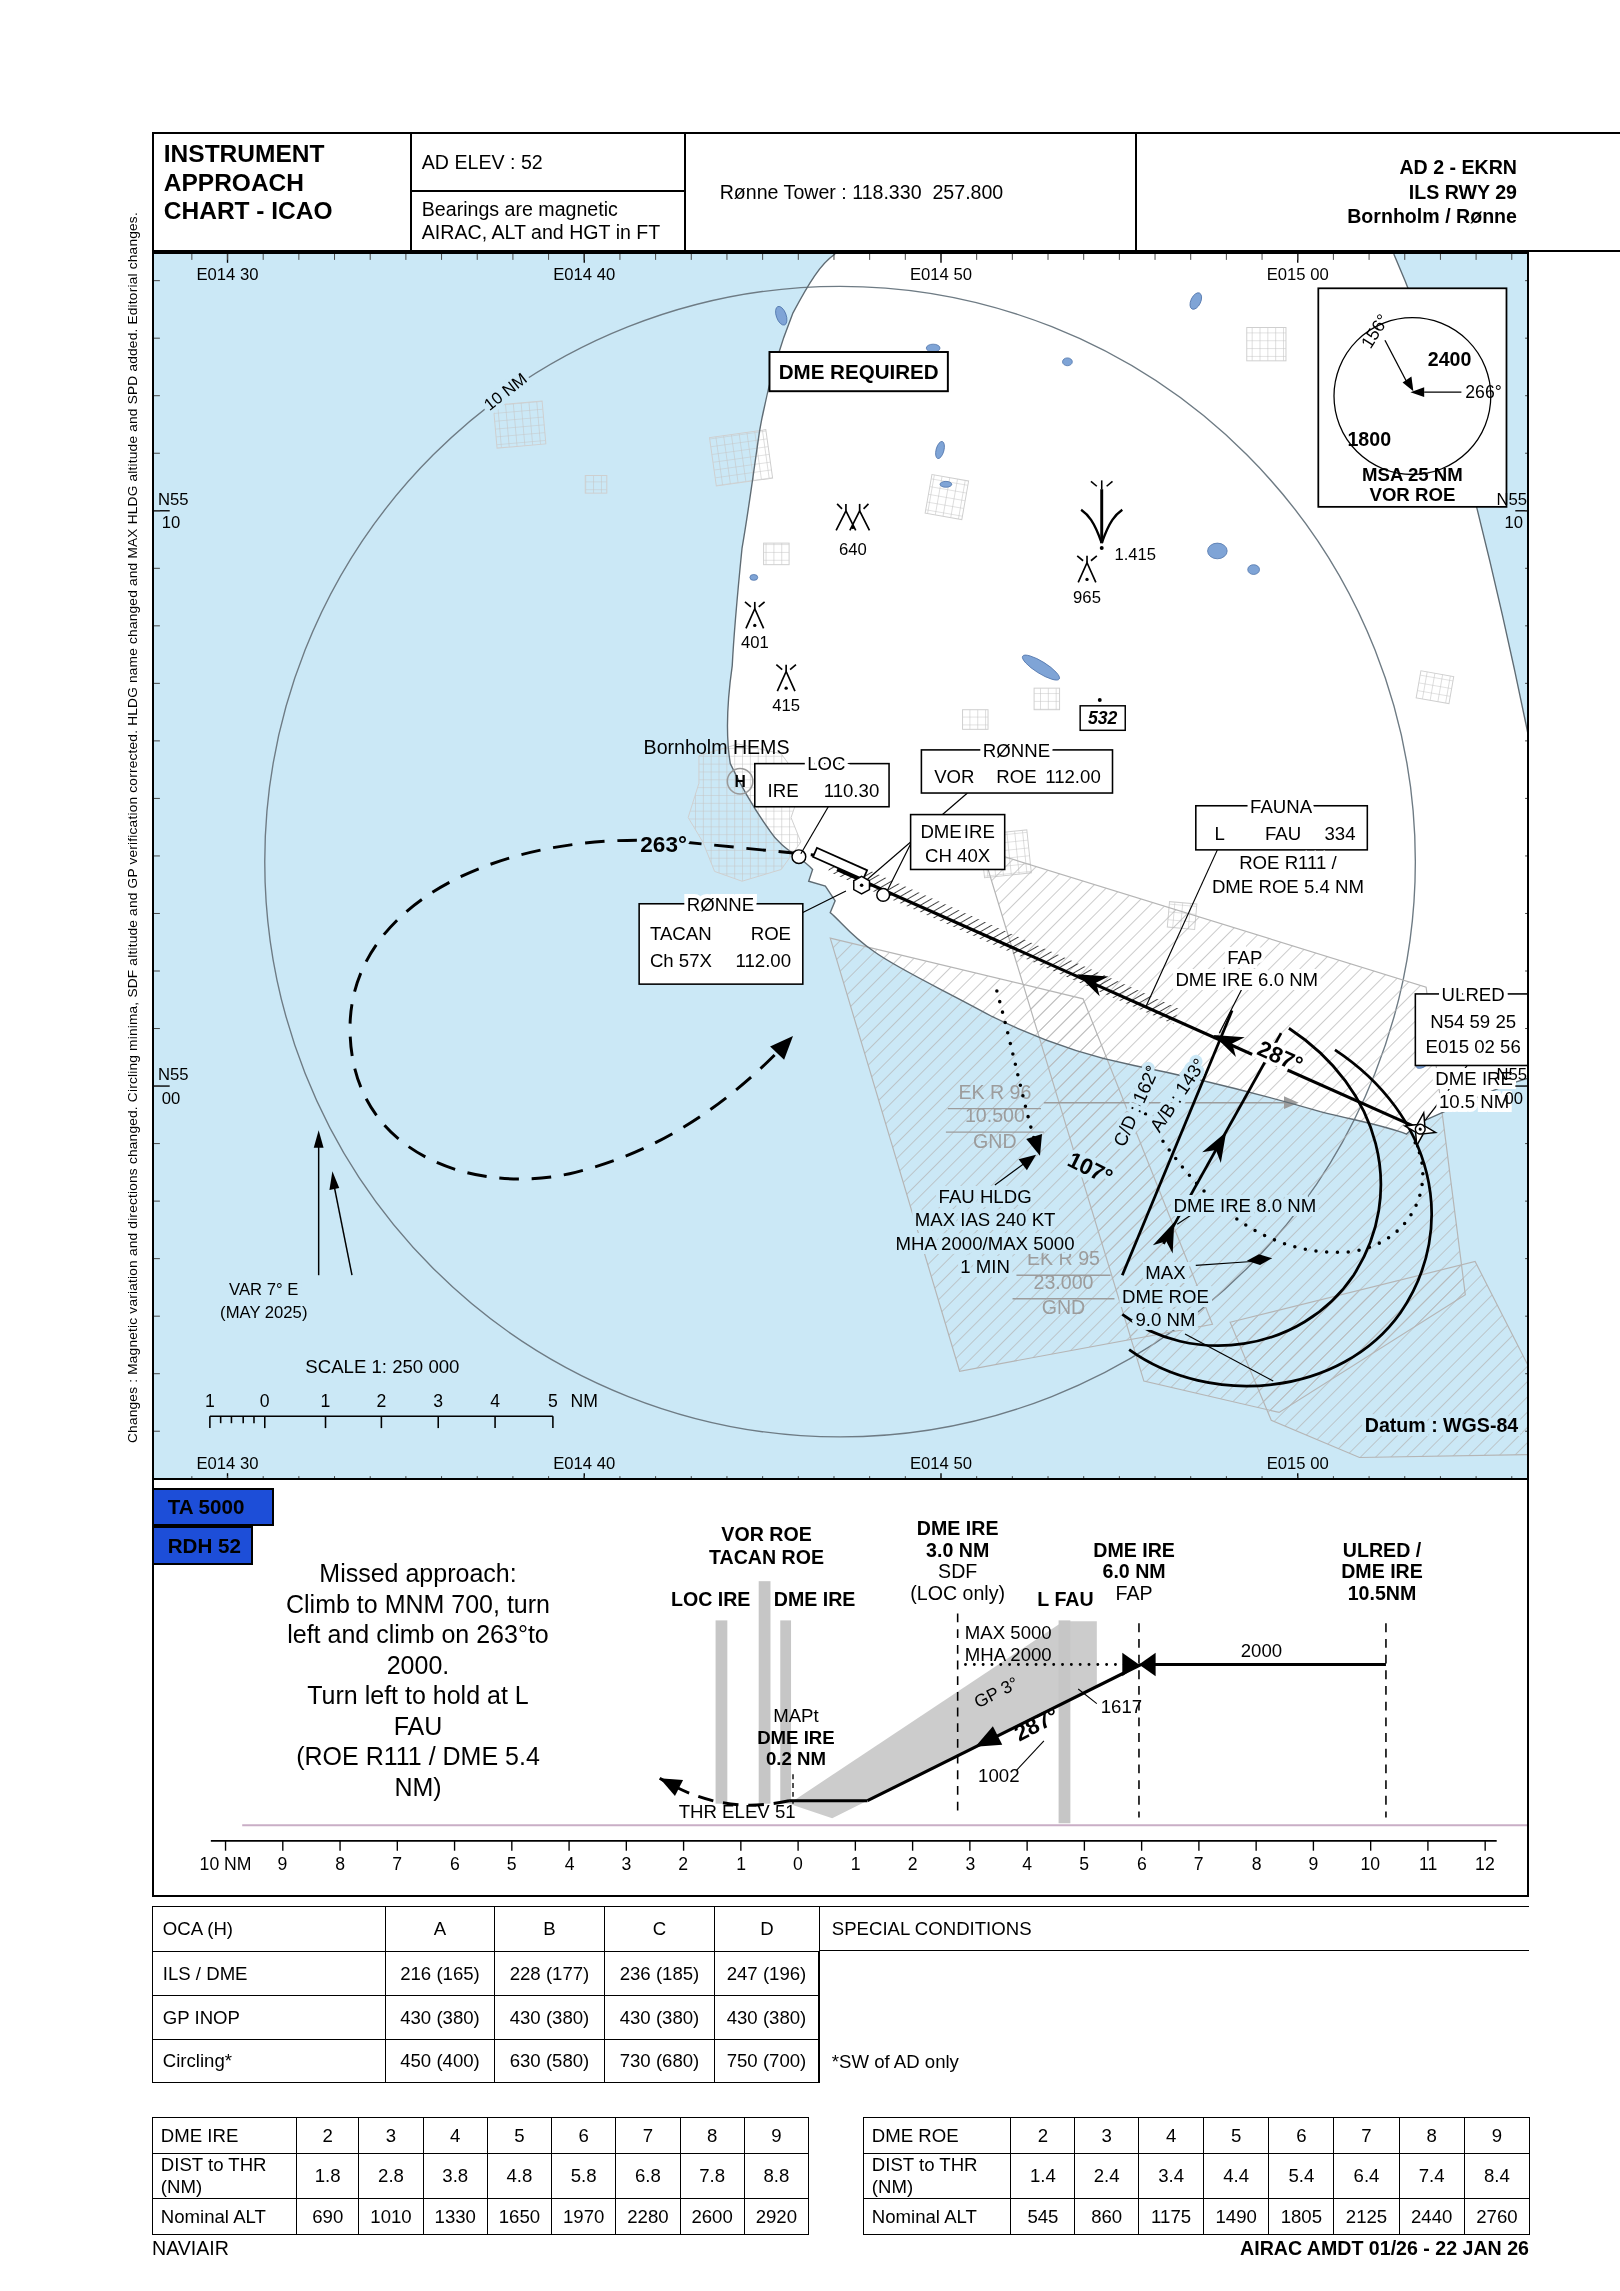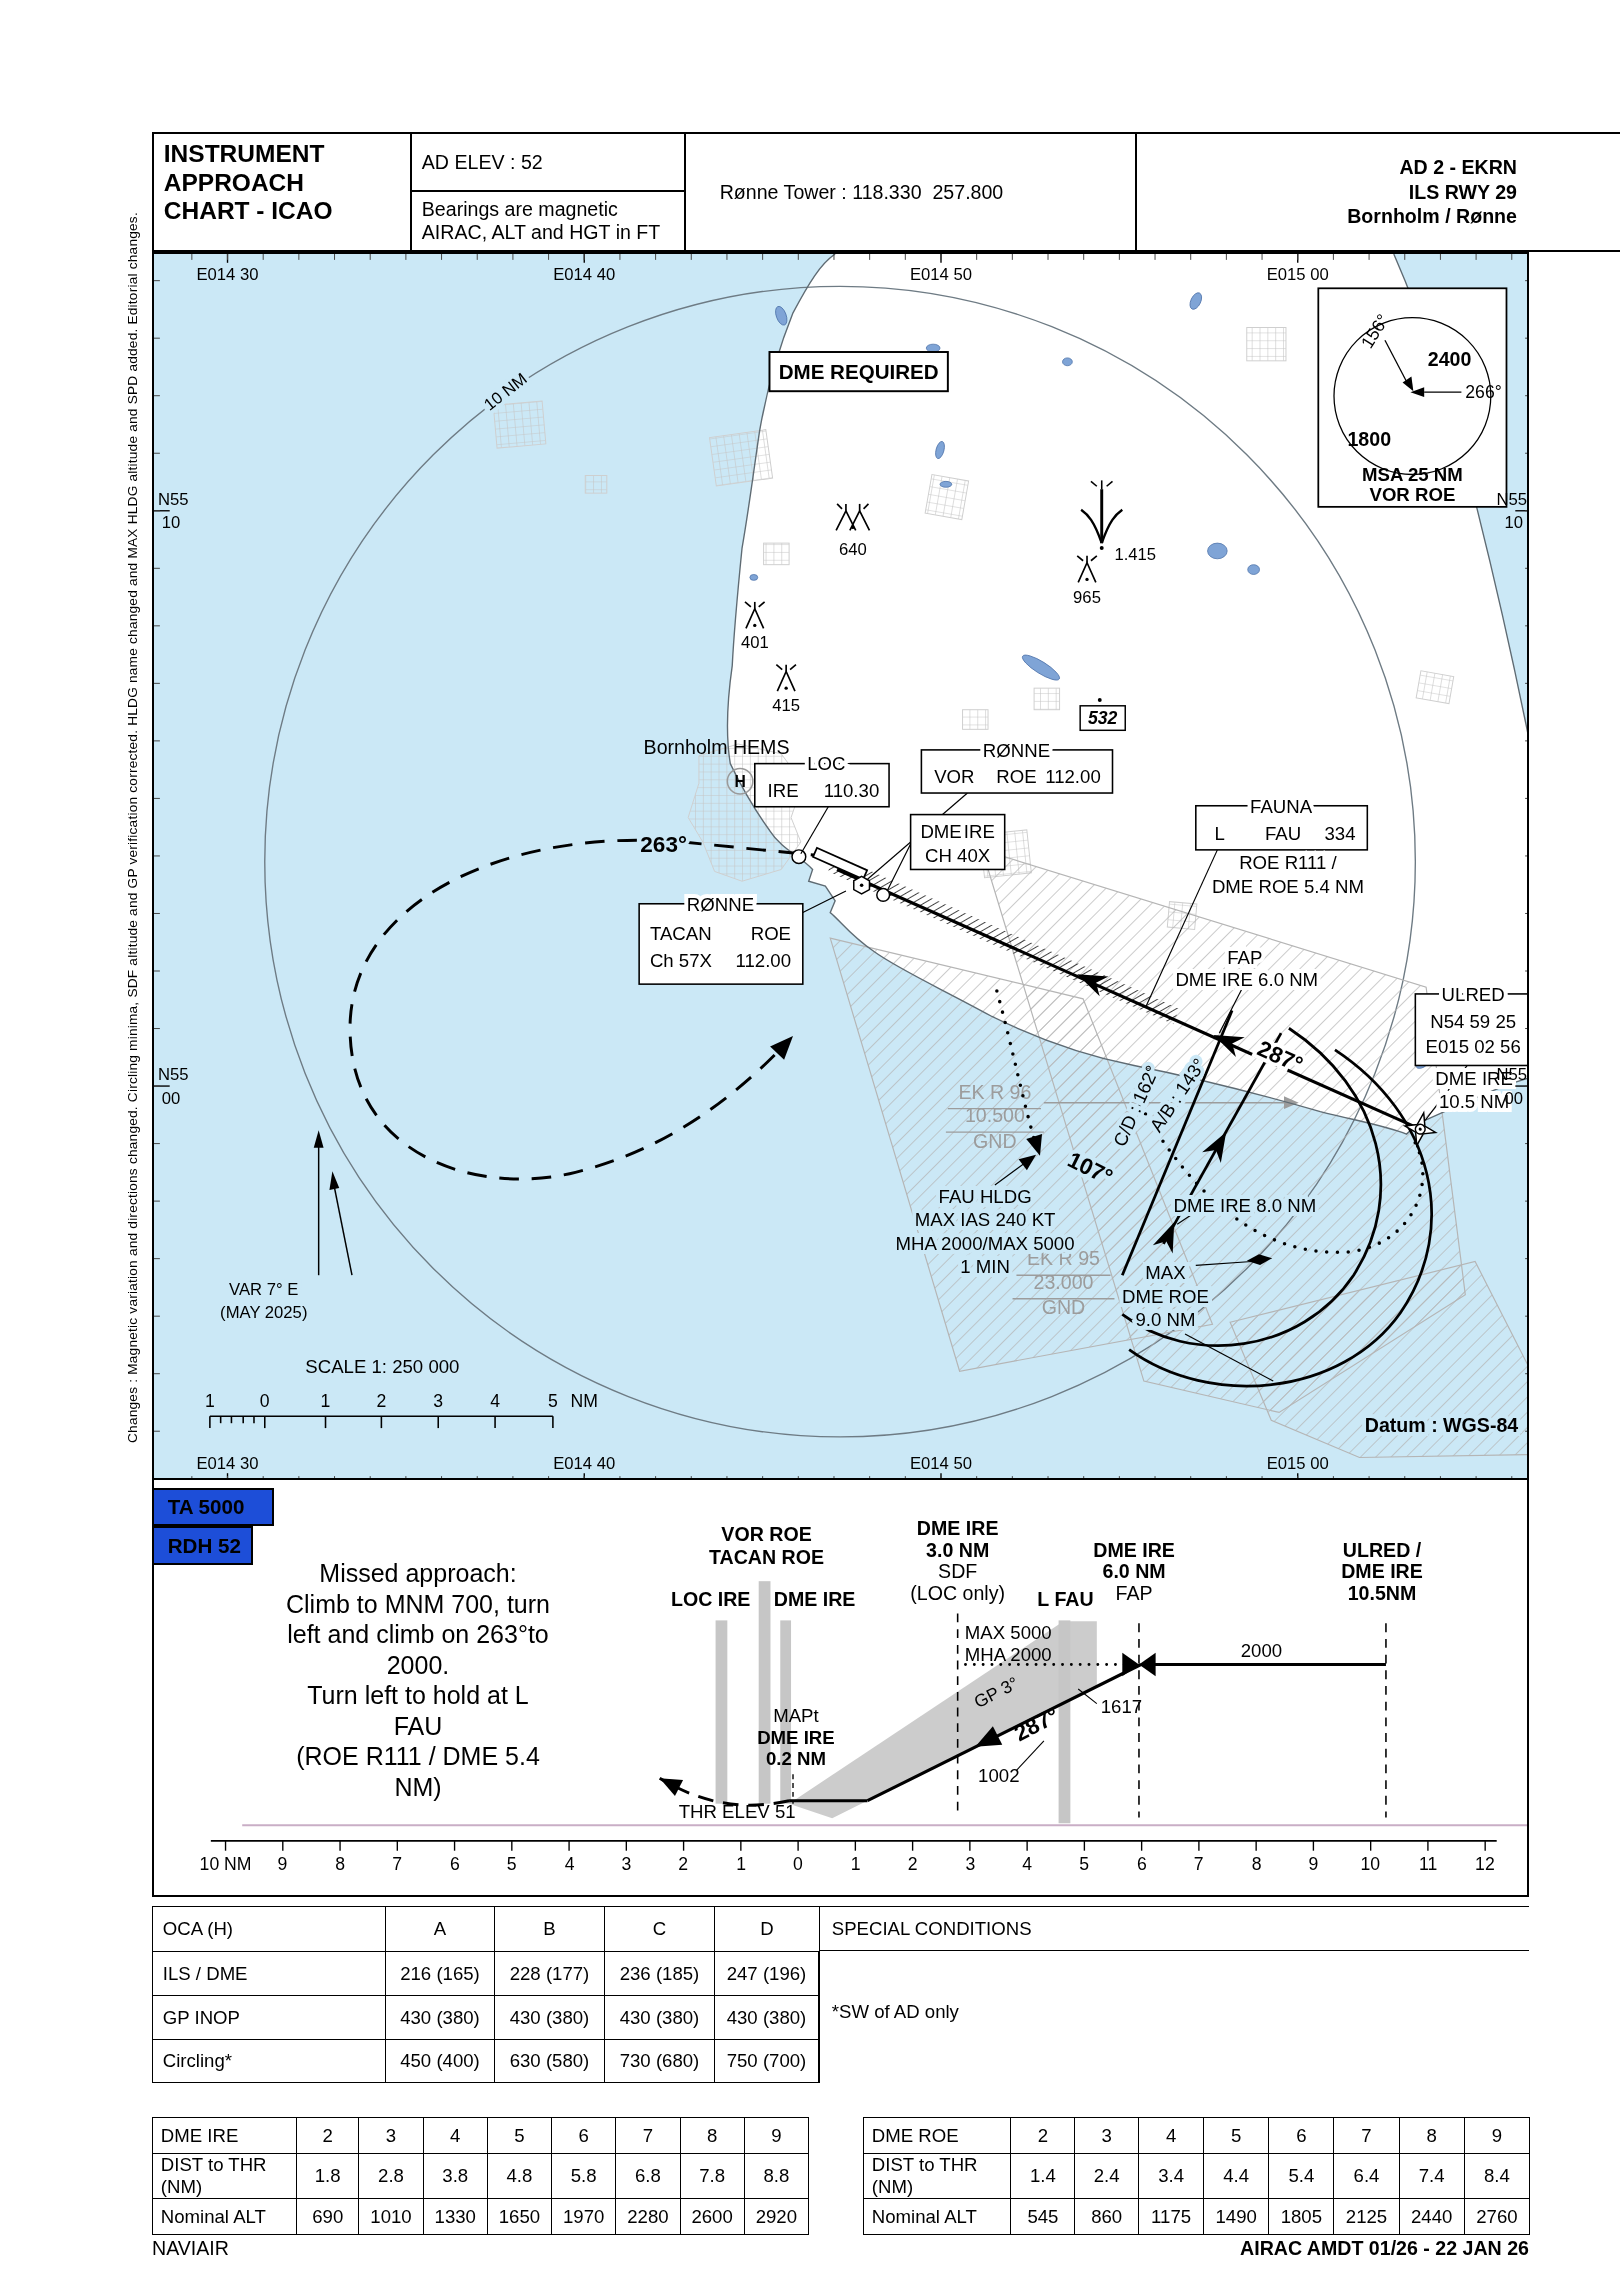--- a/index.html
+++ b/index.html
@@ -39,21 +39,21 @@
     grid-template-columns:233px 109px 110px 110px 105px 1fr;
     grid-template-rows:45px 44px 44px 44px;font-size:18.6px;}
   #oca .c{border-left:1.8px solid #000;border-top:1.8px solid #000;box-sizing:border-box;
     display:flex;align-items:center;justify-content:center;}
   #oca .lab{justify-content:flex-start;padding-left:9.8px;text-align:right;}
   #oca .last{border-bottom:1.8px solid #000;}
   #oca .rt{border-right:1.8px solid #000;}
   #oca .sc{border-left:1.8px solid #000;border-top:1.8px solid #000;border-bottom:1.8px solid #000;
     box-sizing:border-box;display:flex;align-items:center;padding-left:11.8px;}
   #oca .open{grid-column:6;grid-row:2/5;border-left:1.8px solid #000;box-sizing:border-box;
-    display:flex;align-items:center;padding:0 0 9.8px 11.8px;}
+    display:flex;align-items:flex-end;padding:0 0 9.8px 11.8px;}
   
   .dmeT{position:absolute;border-collapse:collapse;font-size:18.6px;}
   .dmeT td{border:1.8px solid #000;height:35px;text-align:center;padding:0 2px;}
   .dmeT td.lab{text-align:left;padding-left:7.8px;width:147px;}
   .dmeT td.v{width:63px;}
   #footL{left:152px;top:2237px;font-size:19.6px;}
   #footR{left:941px;top:2237px;width:588px;text-align:right;font-size:19.6px;font-weight:bold;}
 </style>
 </head>
 <body>

